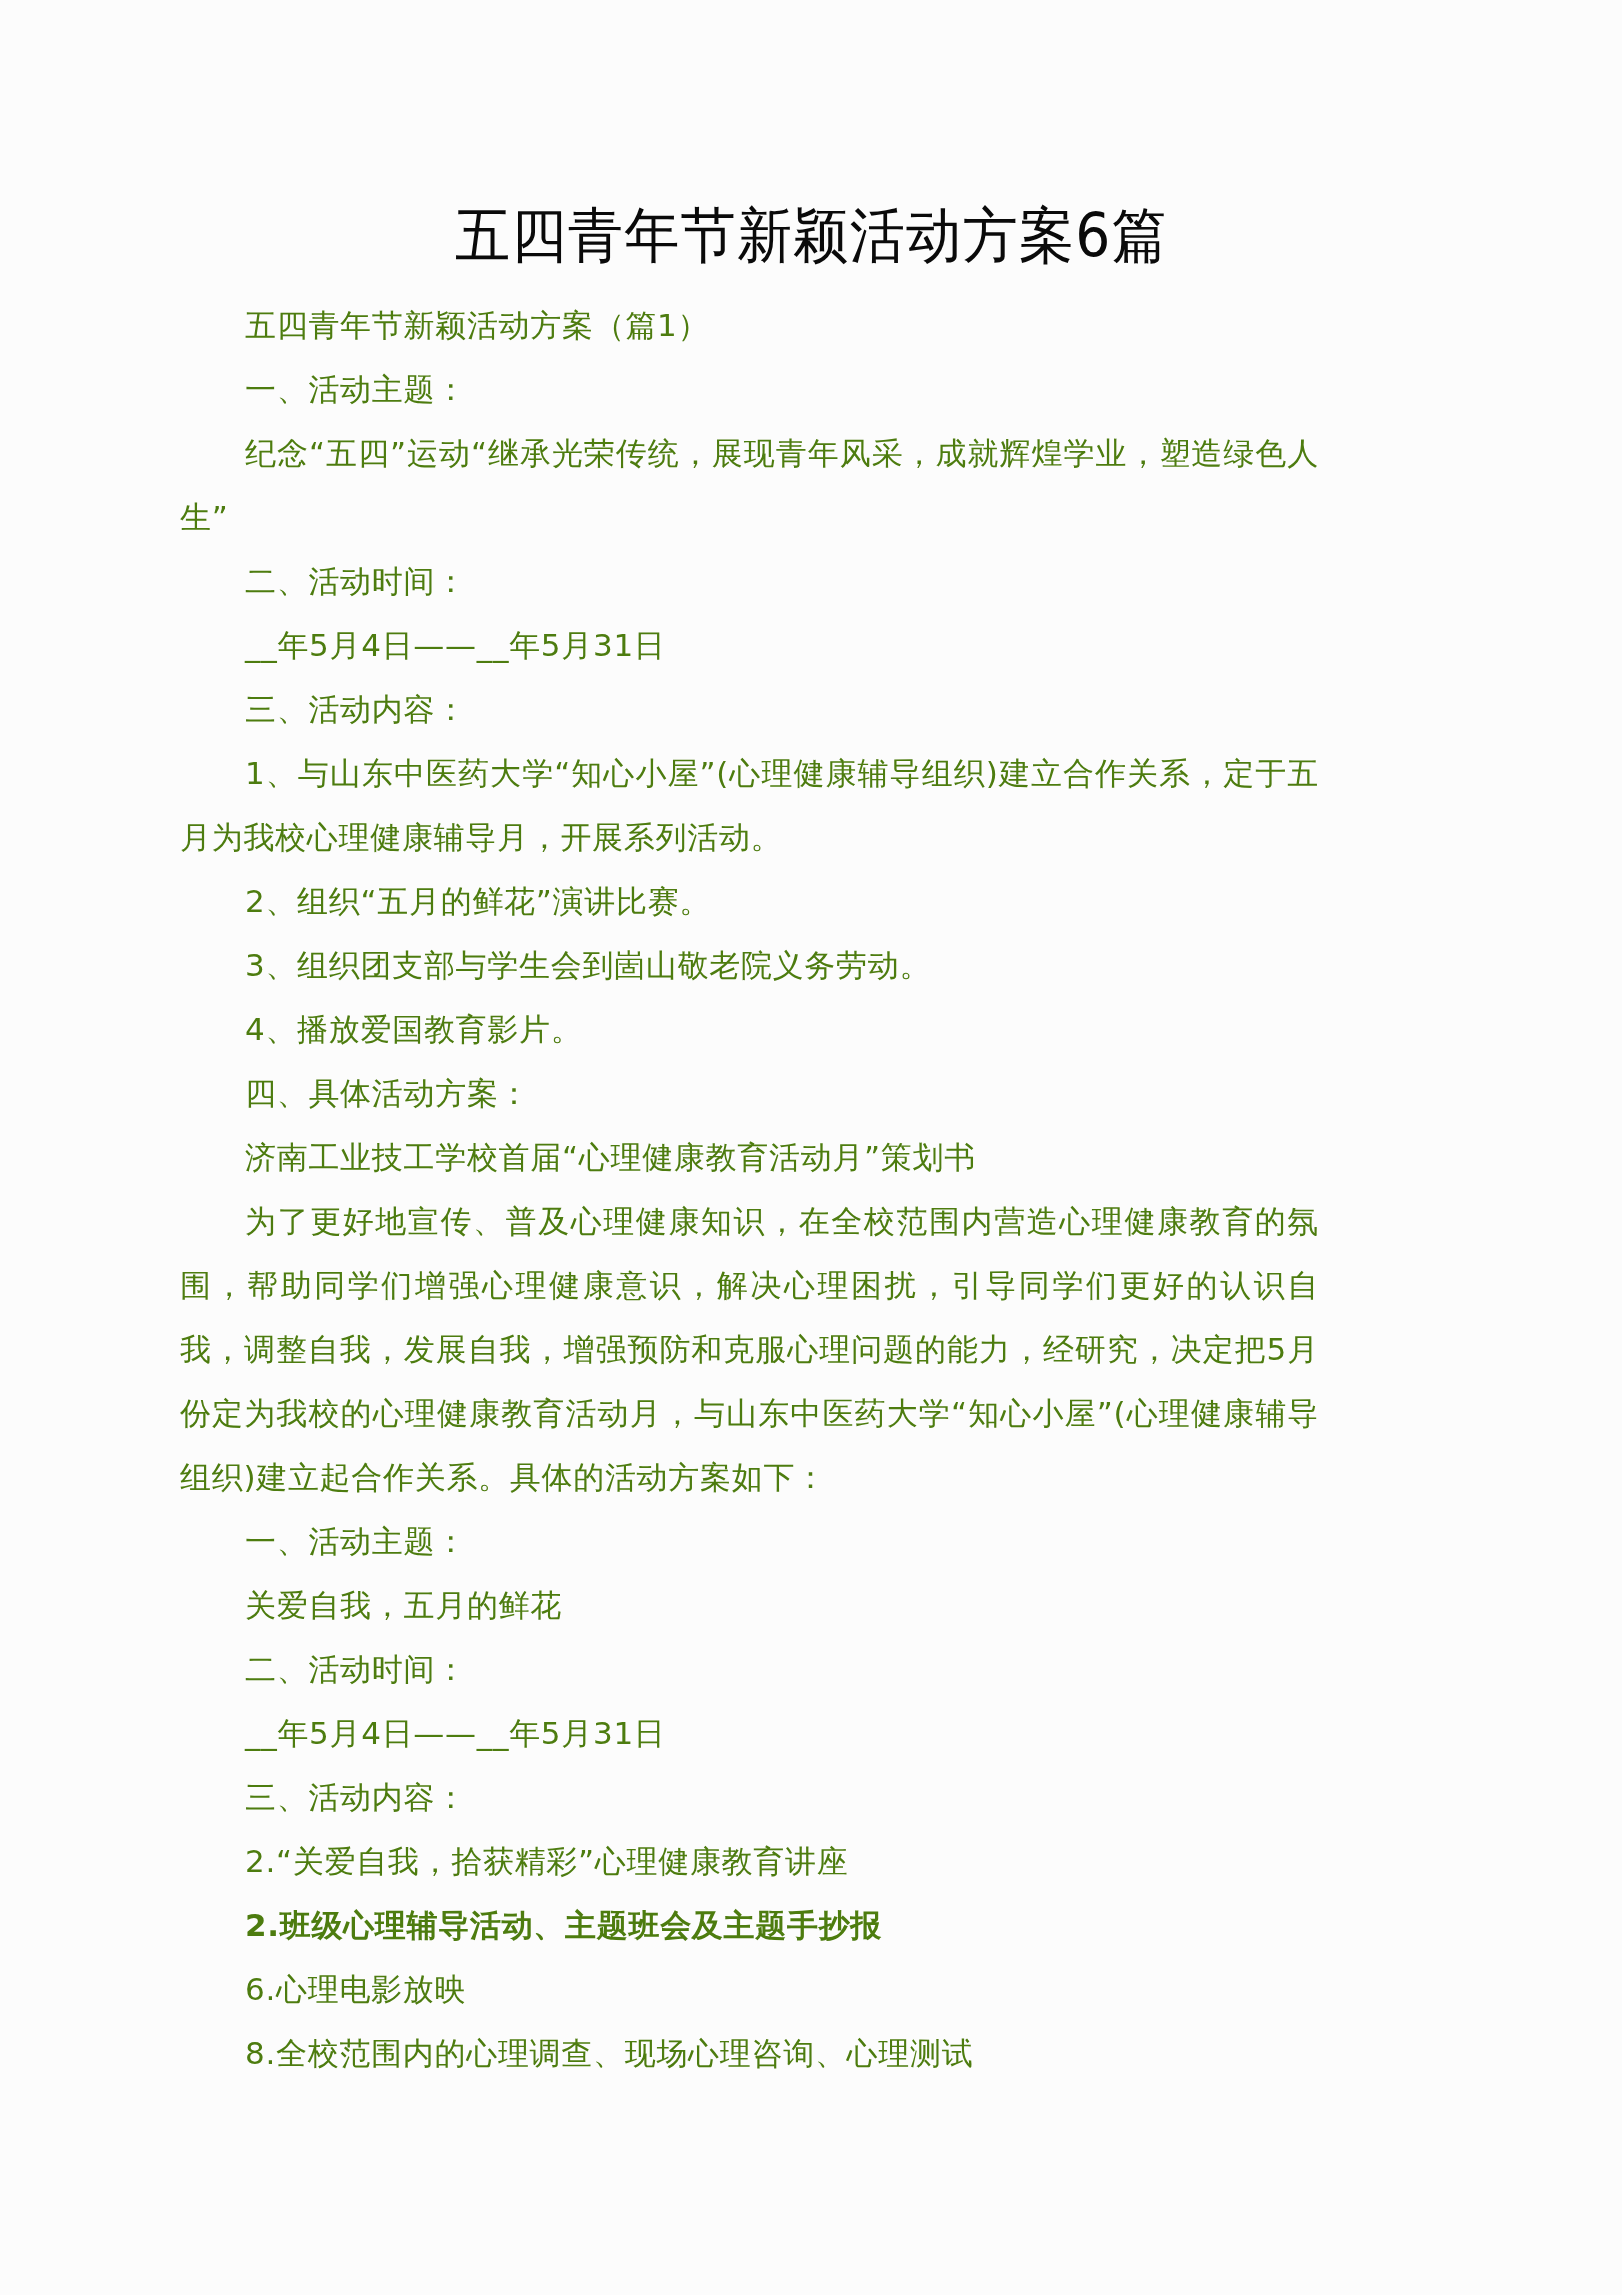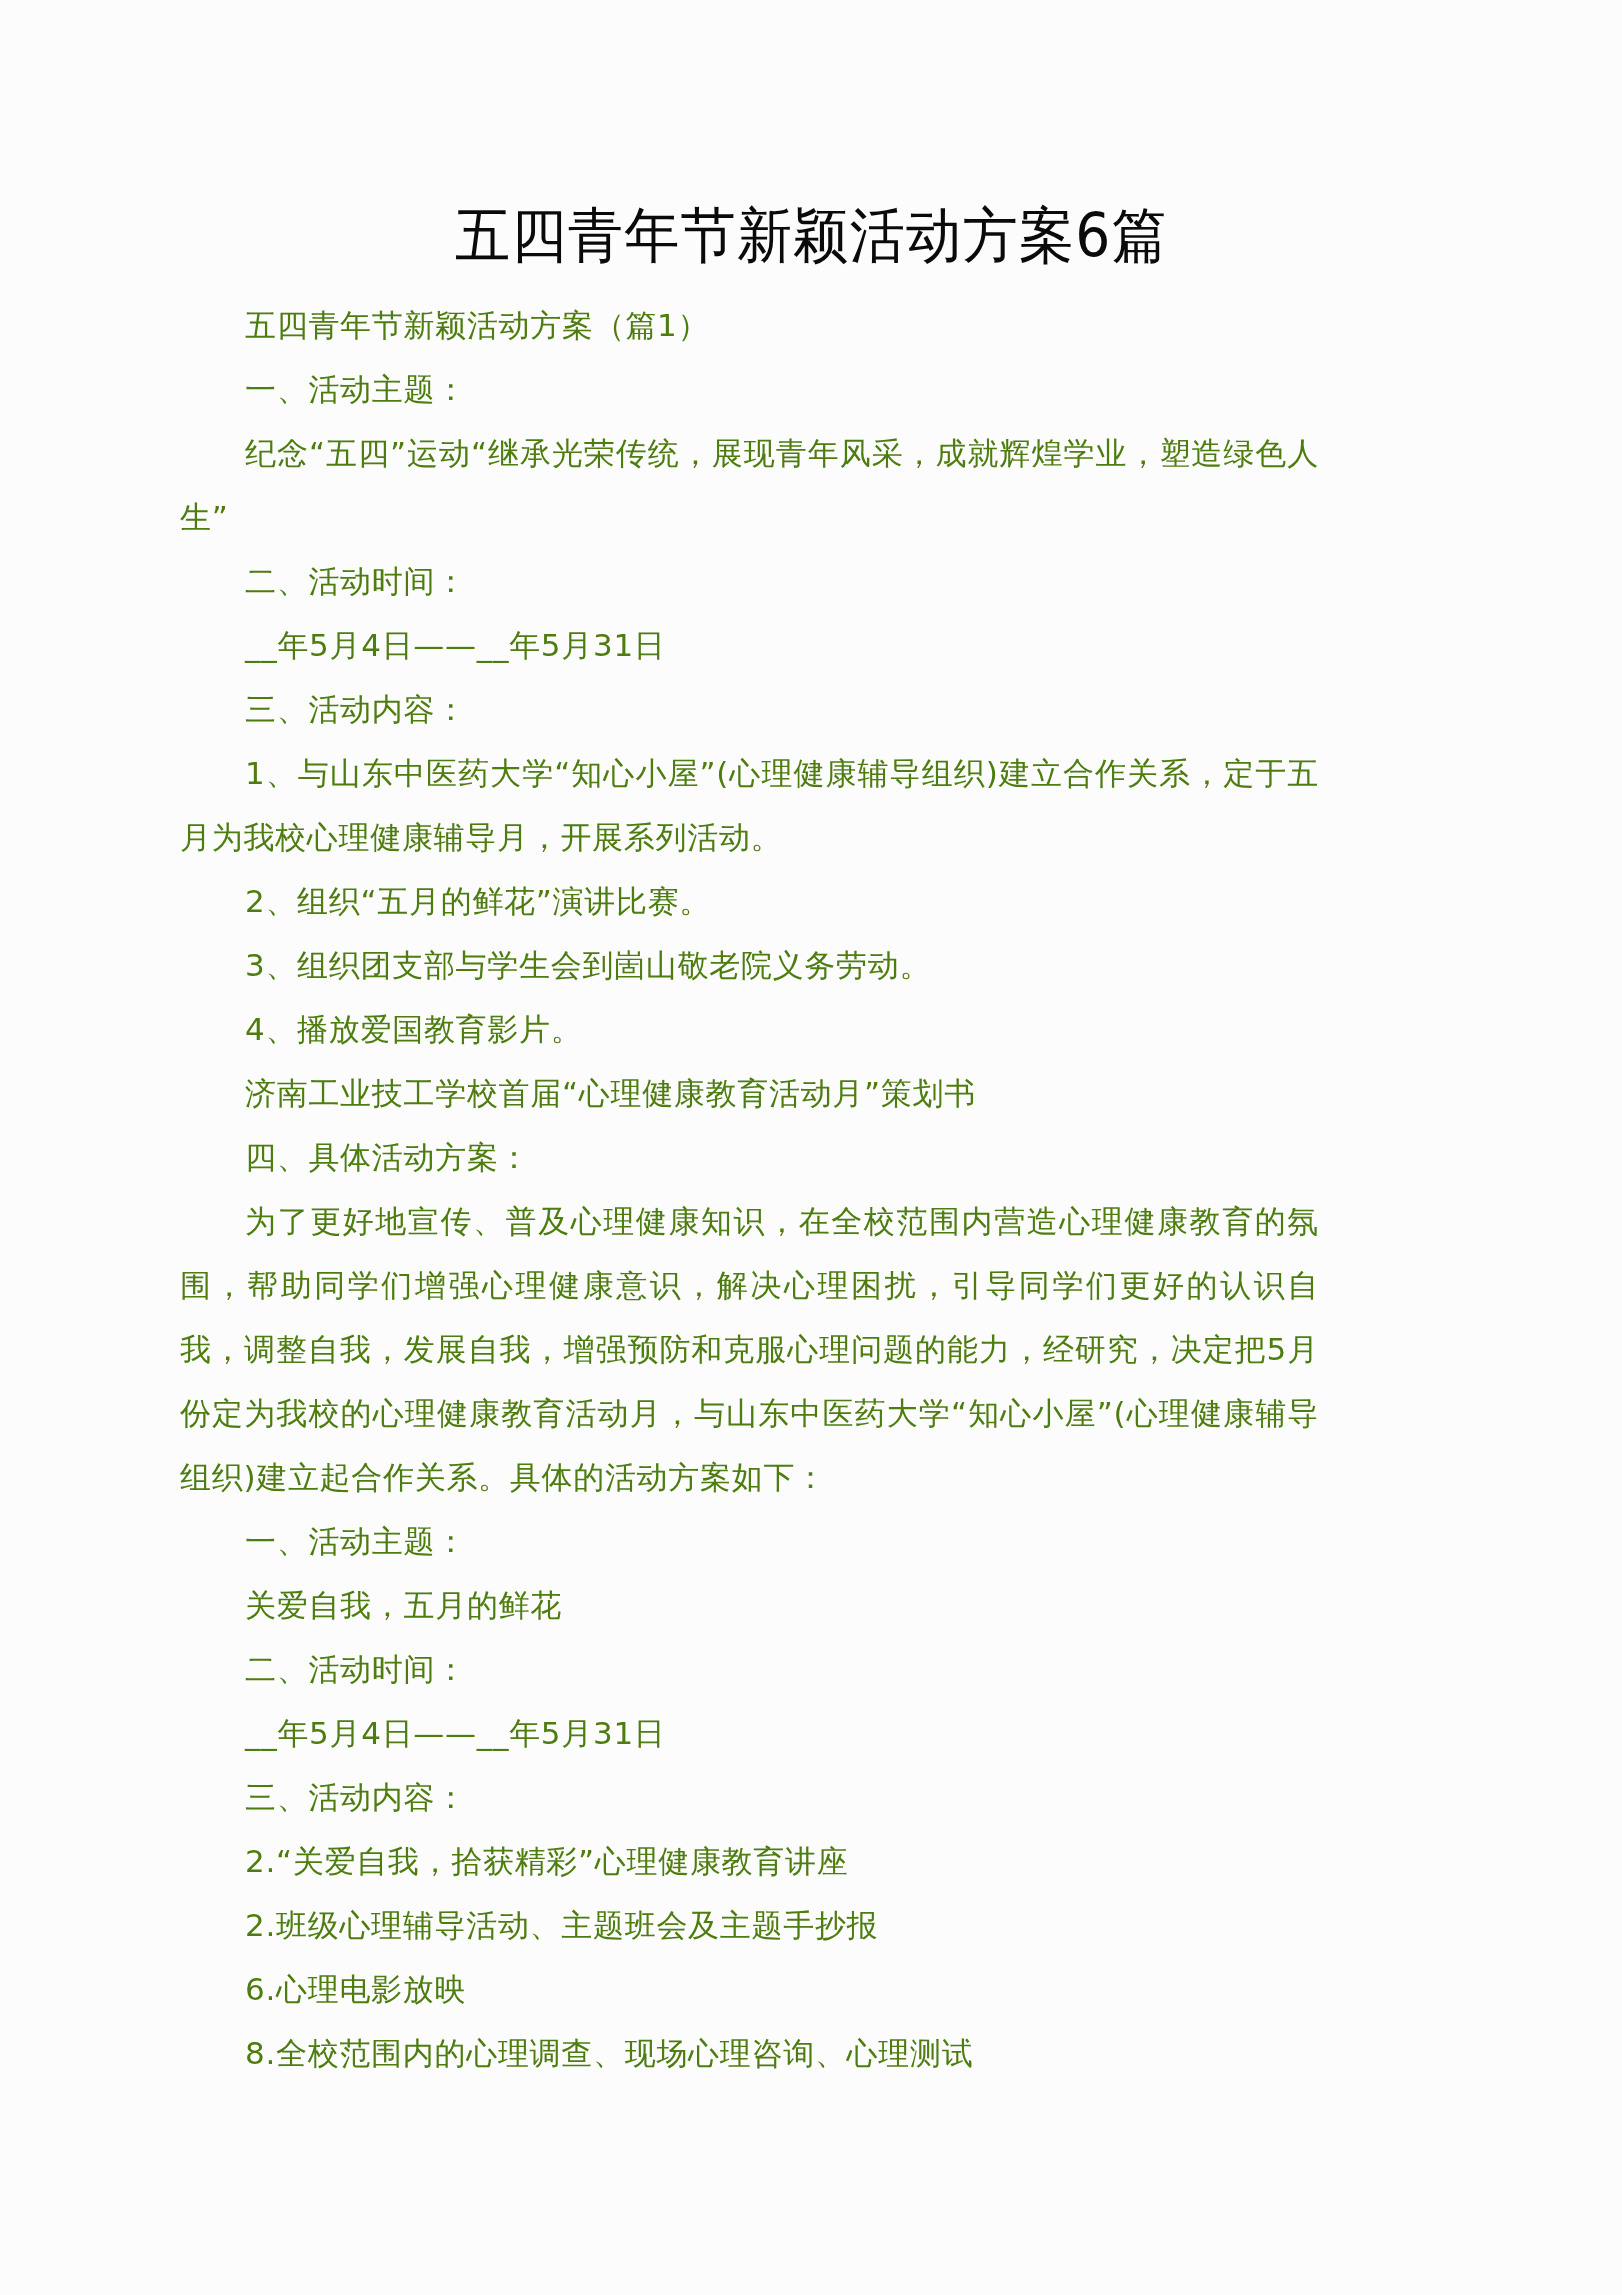--- a/index.html
+++ b/index.html
@@ -64,27 +64,27 @@
     <p class="para" style="margin-left: -65px; text-indent: 65px; width: 1139px;">五四青年节新颖活动方案（篇1）</p>
     <p class="para" style="margin-left: -65px; text-indent: 65px; width: 1139px;">一、活动主题：</p>
     <p class="para" style="margin-left: -65px; text-indent: 65px; width: 1139px;">纪念“五四”运动“继承光荣传统，展现青年风采，成就辉煌学业，塑造绿色人生”</p>
     <p class="para" style="margin-left: -65px; text-indent: 65px; width: 1139px;">二、活动时间：</p>
     <p class="para" style="margin-left: -65px; text-indent: 65px; width: 1139px;">__年5月4日——__年5月31日</p>
     <p class="para" style="margin-left: -65px; text-indent: 65px; width: 1139px;">三、活动内容：</p>
     <p class="para" style="margin-left: -65px; text-indent: 65px; width: 1139px;">1、与山东中医药大学“知心小屋”(心理健康辅导组织)建立合作关系，定于五月为我校心理健康辅导月，开展系列活动。</p>
     <p class="para" style="margin-left: -65px; text-indent: 65px; width: 1139px;">2、组织“五月的鲜花”演讲比赛。</p>
     <p class="para" style="margin-left: -65px; text-indent: 65px; width: 1139px;">3、组织团支部与学生会到崮山敬老院义务劳动。</p>
     <p class="para" style="margin-left: -65px; text-indent: 65px; width: 1139px;">4、播放爱国教育影片。</p>
+    <p class="para" style="margin-left: -65px; text-indent: 65px; width: 1139px;">四、具体活动方案：</p>
     <p class="para" style="margin-left: -65px; text-indent: 65px; width: 1139px;">济南工业技工学校首届“心理健康教育活动月”策划书</p>
-    <p class="para" style="margin-left: -65px; text-indent: 65px; width: 1139px;">四、具体活动方案：</p>
     <p class="para" style="margin-left: -65px; text-indent: 65px; width: 1139px;">为了更好地宣传、普及心理健康知识，在全校范围内营造心理健康教育的氛围，帮助同学们增强心理健康意识，解决心理困扰，引导同学们更好的认识自我，调整自我，发展自我，增强预防和克服心理问题的能力，经研究，决定把5月份定为我校的心理健康教育活动月，与山东中医药大学“知心小屋”(心理健康辅导组织)建立起合作关系。具体的活动方案如下：</p>
     <p class="para" style="margin-left: -65px; text-indent: 65px; width: 1139px;">一、活动主题：</p>
     <p class="para" style="margin-left: -65px; text-indent: 65px; width: 1139px;">关爱自我，五月的鲜花</p>
     <p class="para" style="margin-left: -65px; text-indent: 65px; width: 1139px;">二、活动时间：</p>
     <p class="para" style="margin-left: -65px; text-indent: 65px; width: 1139px;">__年5月4日——__年5月31日</p>
     <p class="para" style="margin-left: -65px; text-indent: 65px; width: 1139px;">三、活动内容：</p>
     <p class="para" style="margin-left: -65px; text-indent: 65px; width: 1139px;">2.“关爱自我，拾获精彩”心理健康教育讲座</p>
-    <p class="para" style="margin-left: -65px; text-indent: 65px; width: 1139px;">2.班级心理辅导活动、主题班会及主题手抄报</p>
+    <p class="para" style="margin-left: -65px; text-indent: 65px; width: 1139px; font-weight: bold;">2.班级心理辅导活动、主题班会及主题手抄报</p>
     <p class="para" style="margin-left: -65px; text-indent: 65px; width: 1139px;">6.心理电影放映</p>
     <p class="para" style="margin-left: -65px; text-indent: 65px; width: 1139px;">8.全校范围内的心理调查、现场心理咨询、心理测试</p>
   </div>
 </div>
 
 
 </body></html>

